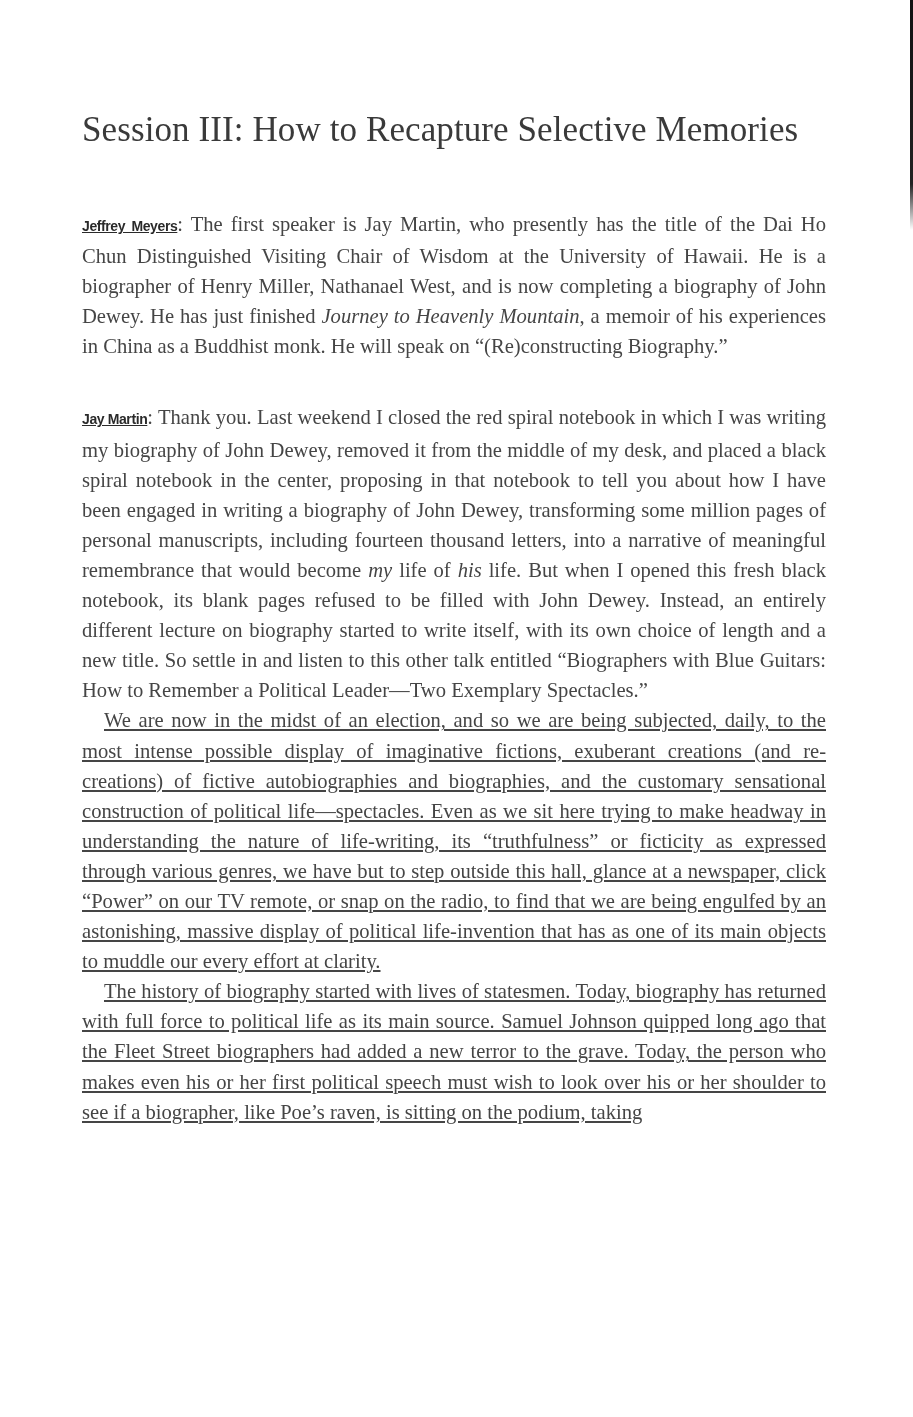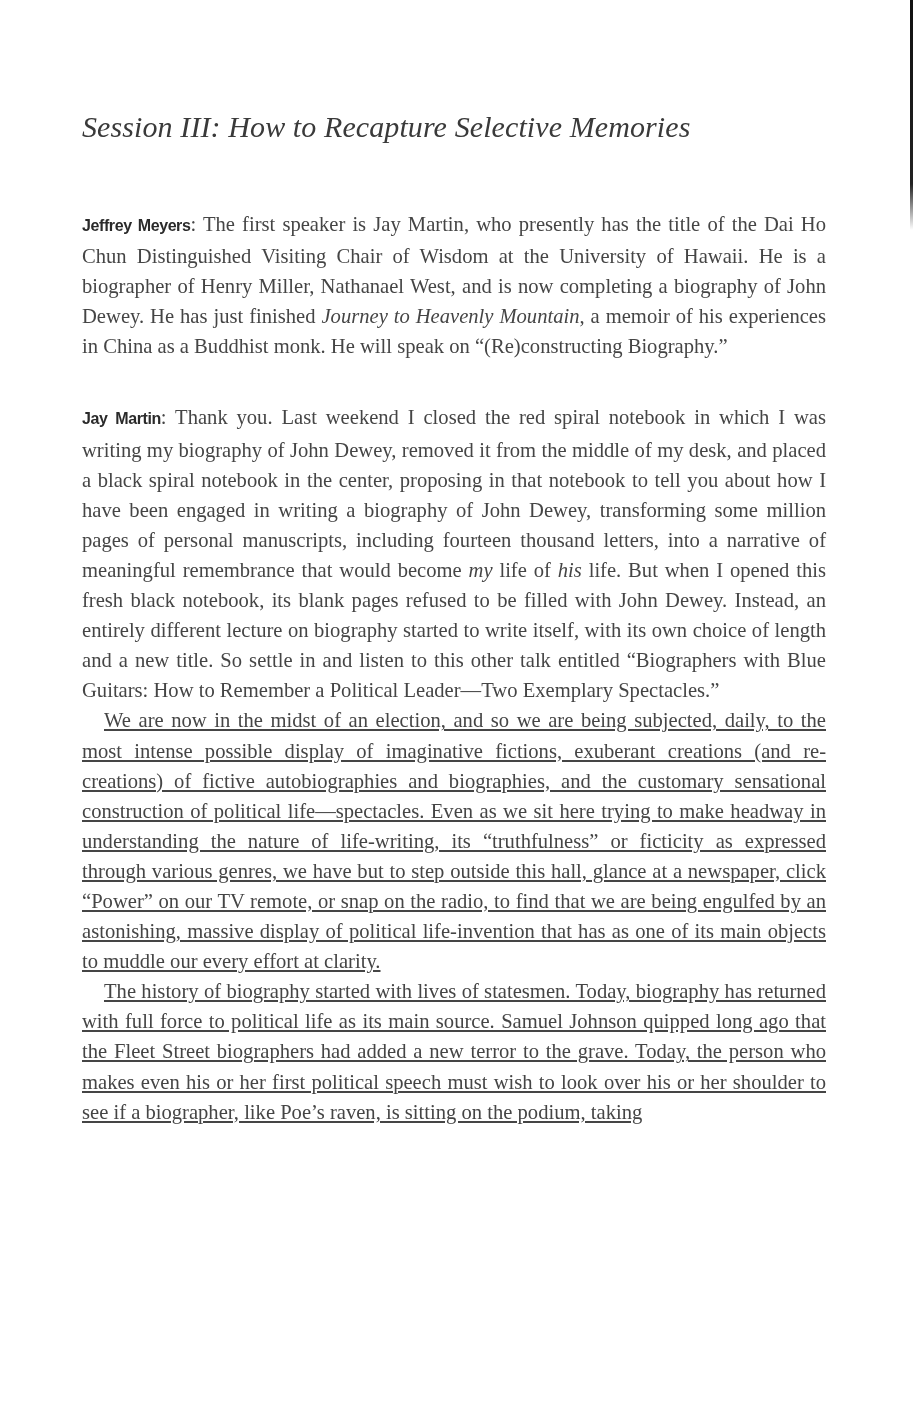--- a/index.html
+++ b/index.html
@@ -6,35 +6,34 @@
   body {
     width: 913px; height: 1417px; background: #ffffff; position: relative; overflow: hidden;
     font-family: "Liberation Serif", "DejaVu Serif", serif; color: #3a3a3a;
   }
   .edge-line {
     position: absolute; left: 910px; top: 0; width: 3px; height: 230px;
     background: linear-gradient(#111 0%, #222 80%, rgba(0,0,0,0) 100%);
   }
   .title {
     position: absolute; left: 82px; top: 110px; margin: 0;
-    font-size: 30px; font-weight: normal; color: #3a3a3a; letter-spacing: 0.1px;
+    font-size: 35px; font-weight: normal; color: #3a3a3a; letter-spacing: 0.1px;
     white-space: nowrap;
-    font-style: italic;
   }
   .page-text {
     position: absolute; left: 82px; top: 209px; width: 744px;
     font-size: 20.6px; line-height: 30.1px; color: #454545;
   }
   .page-text p { margin: 0; text-align: justify; }
   .page-text p.speaker-para { }
   .page-text p.gap { margin-top: 41px; }
   .page-text p.indent { text-indent: 22px; text-decoration: underline; }
   .speaker {
     font-family: "Liberation Sans", "DejaVu Sans", sans-serif; font-weight: bold;
-    color: #2a2a2a; font-size: 16px; letter-spacing: -0.4px;
+    color: #2a2a2a; font-size: 14px; letter-spacing: -0.4px; text-decoration: underline;
   }
   i { }
 </style>
 </head>
 <body>
 
 <div class="edge-line"></div>
 
 <h1 class="title">Session III: How to Recapture Selective Memories</h1>
 

